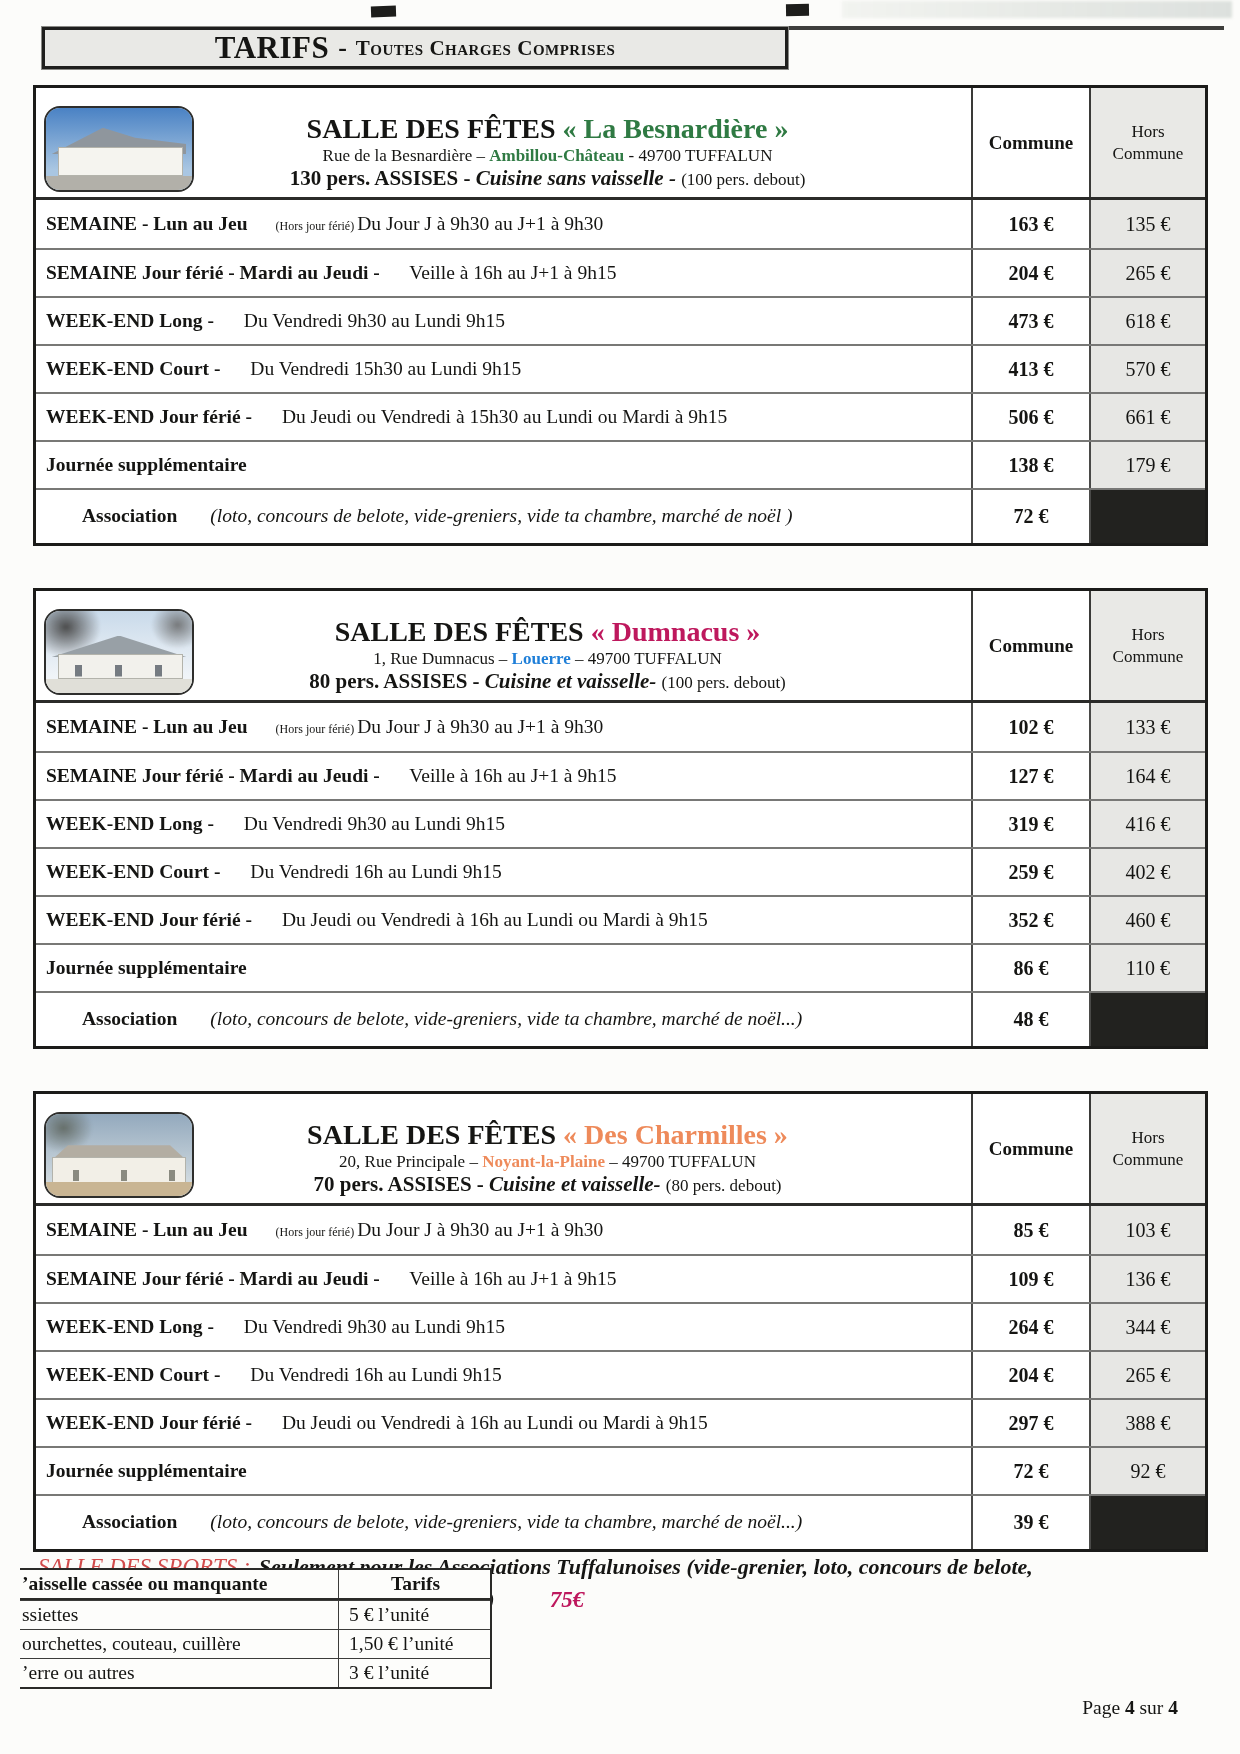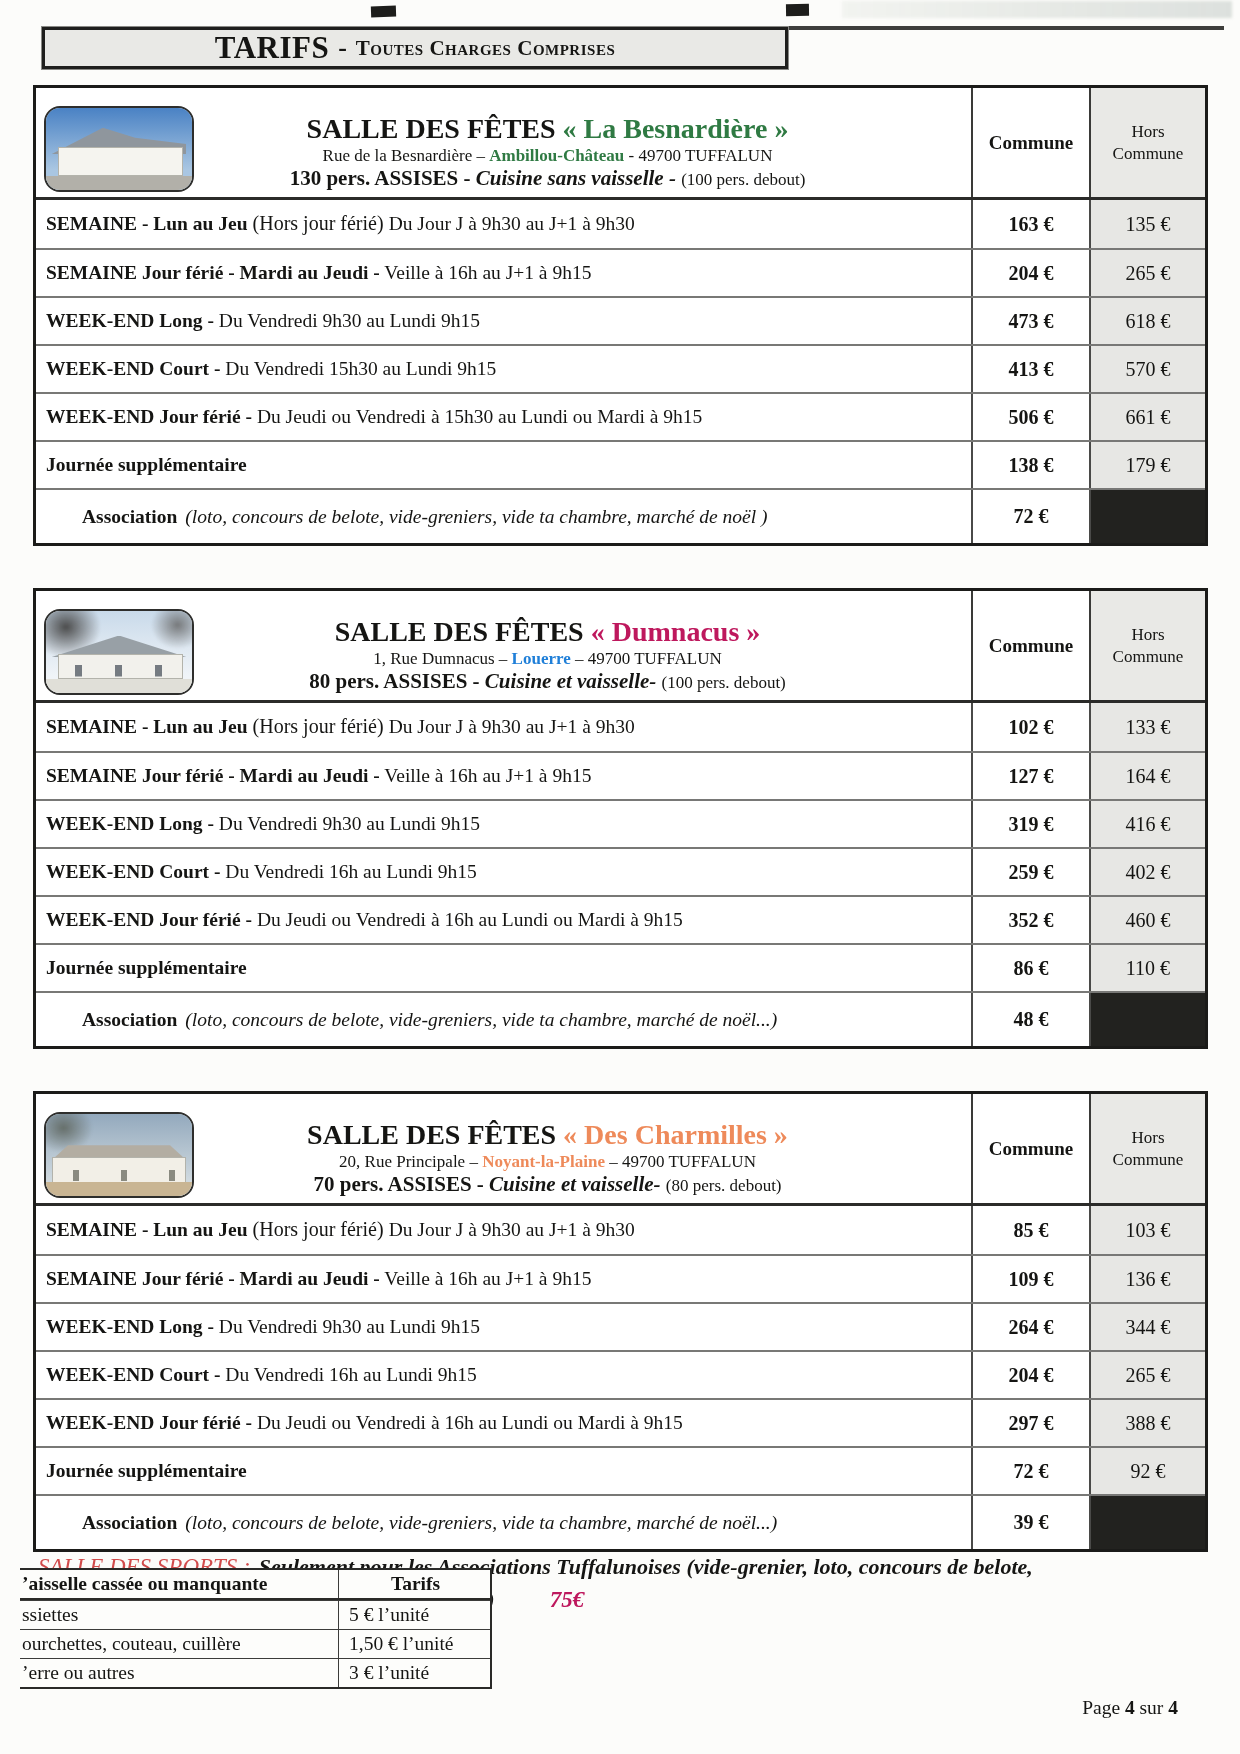--- a/index.html
+++ b/index.html
@@ -46,21 +46,21 @@
     font-weight:bold; font-size:19px; }
   .h-hors { display:flex; align-items:center; justify-content:center; text-align:center;
     font-size:17px; line-height:1.25; background:#e9e9e6; padding:0 10px; }
 
   .t-row { min-height:48px; }
   .t-row + .t-row { border-top:2px solid #787876; }
   .assoc-row { min-height:55px;padding-left:36px; }
   .cell-label { display:flex; align-items:center; padding:4px 10px; border-right:2px solid #4a4a48;
     font-size:19.5px; line-height:1.25; }
   .lbl-bold { font-weight:bold; }
-  .lbl-small { font-size:20px; }
+  .lbl-small { font-size:12px;margin-left:25px; }
   .lbl-italic { font-style:italic; margin-left:8px; }
   .cell-commune { display:flex; align-items:center; justify-content:center;
     font-weight:bold; font-size:20px; border-right:2px solid #4a4a48; }
   .cell-hors { display:flex; align-items:center; justify-content:center;
     font-size:20px; background:#e7e7e4; }
   .cell-hors.black-cell { background:#22221f; color:#22221f; }
 
   
   .hall-photo { position:relative; width:150px; height:86px; border-radius:16px;
     border:2px solid #2e2e2c; overflow:hidden; flex:0 0 auto; background:#dfe5ea; }

